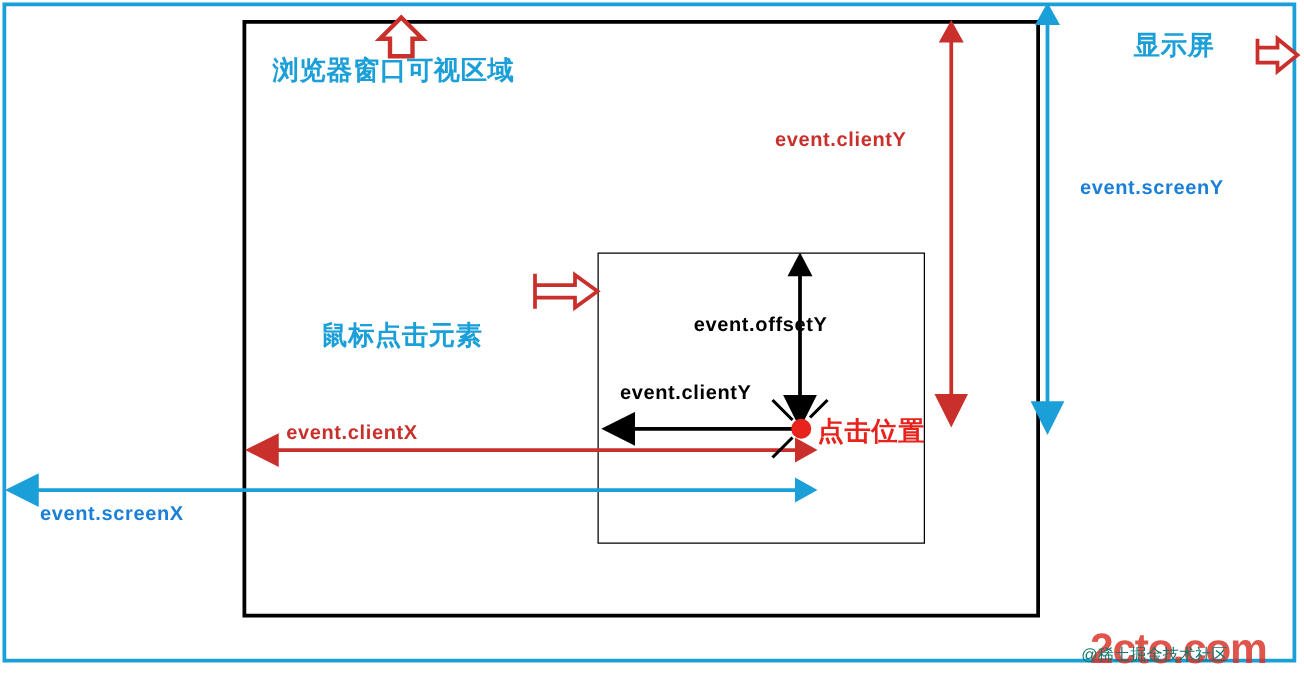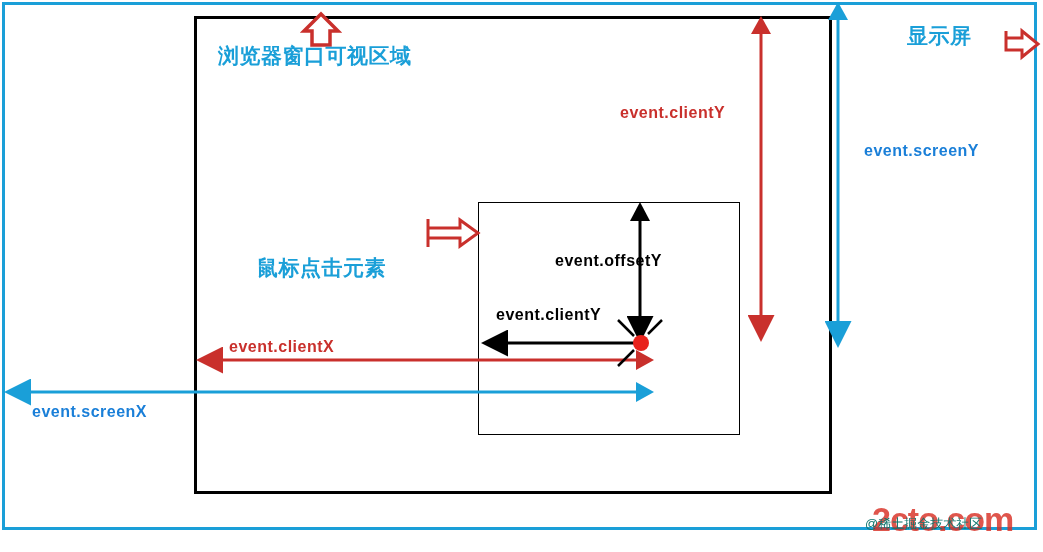--- a/index.html
+++ b/index.html
@@ -134,17 +134,18 @@
   <div class="lbl lbl-red" id="clientX-label">event.clientX</div>
 
   <div class="lbl lbl-blue" id="screenY-label">event.screenY</div>
 
   <div class="lbl lbl-blue" id="screenX-label">event.screenX</div>
 
   <div class="lbl lbl-black" id="offsetY-label">event.offsetY</div>
 
   <div class="lbl lbl-black" id="offsetX-label">event.clientY</div>
 
+  <div class="lbl lbl-click" id="click-label">点击位置</div>
 
   <div class="wm" id="wm-2cto">2cto.com</div>
   <div class="wm" id="wm-juejin">@稀土掘金技术社区</div>
 
 </div>
 
 </body></html>

